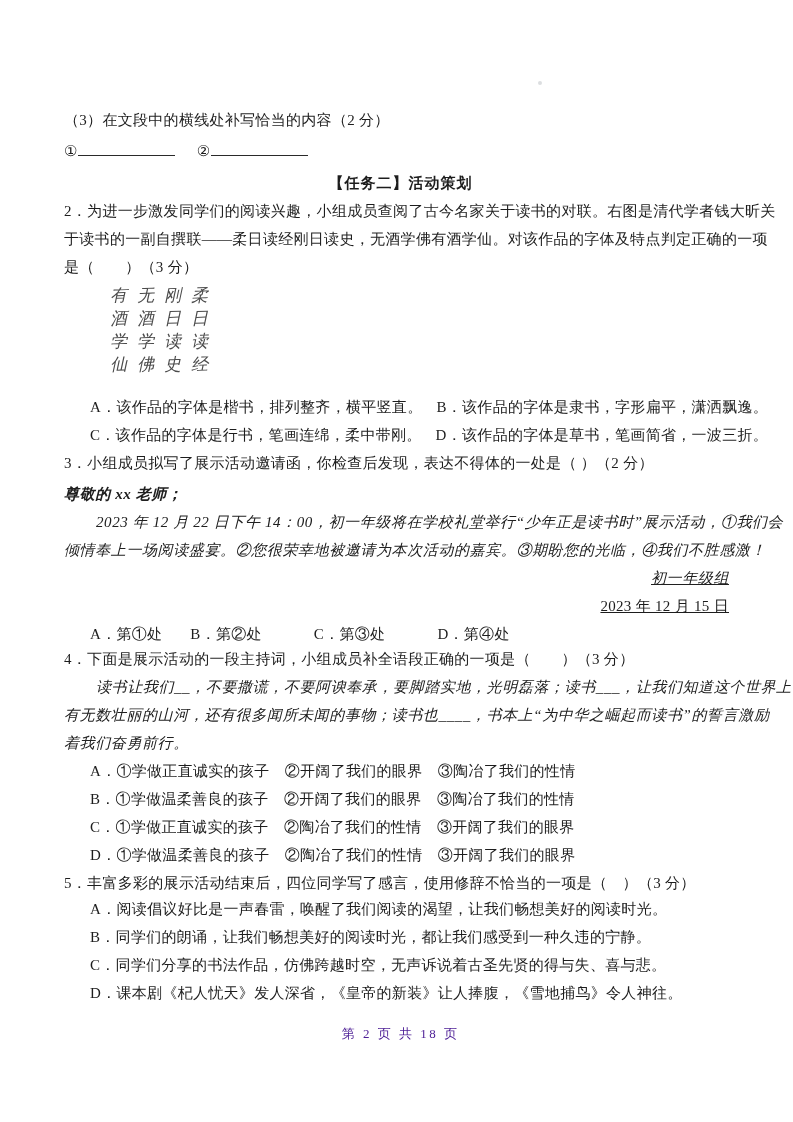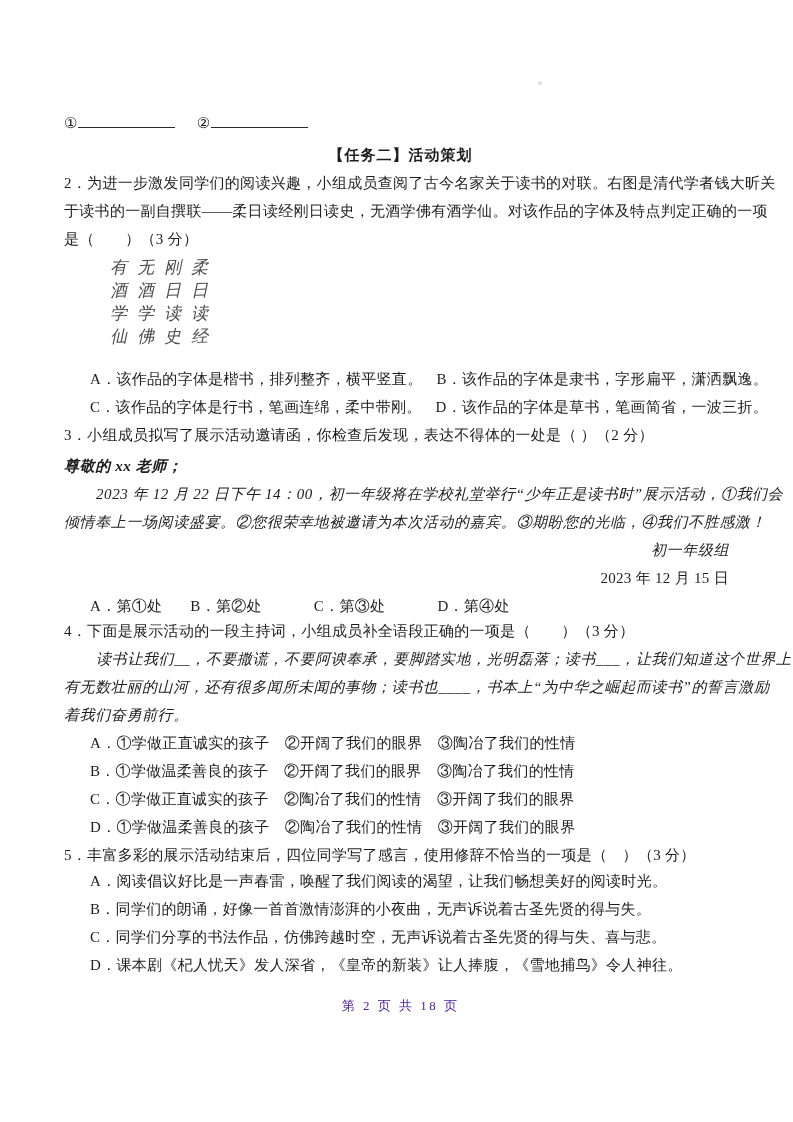--- a/index.html
+++ b/index.html
@@ -11,21 +11,21 @@
     padding:106px 56px 0 64px;
     font-family:"Liberation Serif","DejaVu Serif",serif;
     color:#1d1d1d;
     font-size:15px;
     overflow:hidden;
   }
   .line { height:28px; line-height:28px; white-space:nowrap; letter-spacing:0.3px; }
   .center { text-align:center; }
   .heading { font-weight:600; letter-spacing:1px; }
   .kai { font-style:italic; letter-spacing:0.6px; color:#202020; }
-  .right { text-align:right; padding-right:8px; }
+  .right { text-align:right; padding-right:8px;text-decoration:underline; }
   .indent { text-indent:32px; }
   .opt-indent { padding-left:26px; }
 
   
   .blank-rule {
     display:inline-block; width:97px; height:17px;
     border-bottom:1px solid #2a2a2a; vertical-align:baseline;
   }
   .blank-gap { display:inline-block; width:22px; }
 
@@ -66,20 +66,21 @@
   .mt3 { margin-top:3px;font-weight:bold; }  .mt4 { margin-top:4px; }  .mt5 { margin-top:3px; }
   .mtm3 { margin-top:-3px; } .mtm8 { margin-top:-8px; } .mtm2 { margin-top:-2px; }
 </style>
 </head>
 <body>
 
 <div class="page">
 
   <div class="scan-artifact"></div>
 
+  <div class="line">（3）在文段中的横线处补写恰当的内容（2 分）</div>
   <div class="line mt5">
     <span>①</span><span class="blank-rule"></span><span class="blank-gap"></span><span>②</span><span class="blank-rule"></span>
   </div>
 
   <div class="line center heading mt4">【任务二】活动策划</div>
 
   <div class="line">2．为进一步激发同学们的阅读兴趣，小组成员查阅了古今名家关于读书的对联。右图是清代学者钱大昕关</div>
   <div class="line">于读书的一副自撰联——柔日读经刚日读史，无酒学佛有酒学仙。对该作品的字体及特点判定正确的一项</div>
   <div class="line">是（　　）（3 分）</div>
 
@@ -124,19 +125,19 @@
   <div class="line kai">有无数壮丽的山河，还有很多闻所未闻的事物；读书也____，书本上“为中华之崛起而读书”的誓言激励</div>
   <div class="line kai">着我们奋勇前行。</div>
   <div class="line opt-indent">A．①学做正直诚实的孩子　②开阔了我们的眼界　③陶冶了我们的性情</div>
   <div class="line opt-indent">B．①学做温柔善良的孩子　②开阔了我们的眼界　③陶冶了我们的性情</div>
   <div class="line opt-indent">C．①学做正直诚实的孩子　②陶冶了我们的性情　③开阔了我们的眼界</div>
   <div class="line opt-indent">D．①学做温柔善良的孩子　②陶冶了我们的性情　③开阔了我们的眼界</div>
 
 
   <div class="line">5．丰富多彩的展示活动结束后，四位同学写了感言，使用修辞不恰当的一项是（　）（3 分）</div>
   <div class="line opt-indent mtm2">A．阅读倡议好比是一声春雷，唤醒了我们阅读的渴望，让我们畅想美好的阅读时光。</div>
-  <div class="line opt-indent">B．同学们的朗诵，好像一首首激情澎湃的小夜曲，无声诉说着古圣先贤的得与失。</div>
+  <div class="line opt-indent">B．同学们的朗诵，让我们畅想美好的阅读时光，都让我们感受到一种久违的宁静。</div>
   <div class="line opt-indent">C．同学们分享的书法作品，仿佛跨越时空，无声诉说着古圣先贤的得与失、喜与悲。</div>
   <div class="line opt-indent">D．课本剧《杞人忧天》发人深省，《皇帝的新装》让人捧腹，《雪地捕鸟》令人神往。</div>
 
   <div class="footer">第 2 页 共 18 页</div>
 
 </div>
 
 </body></html>

